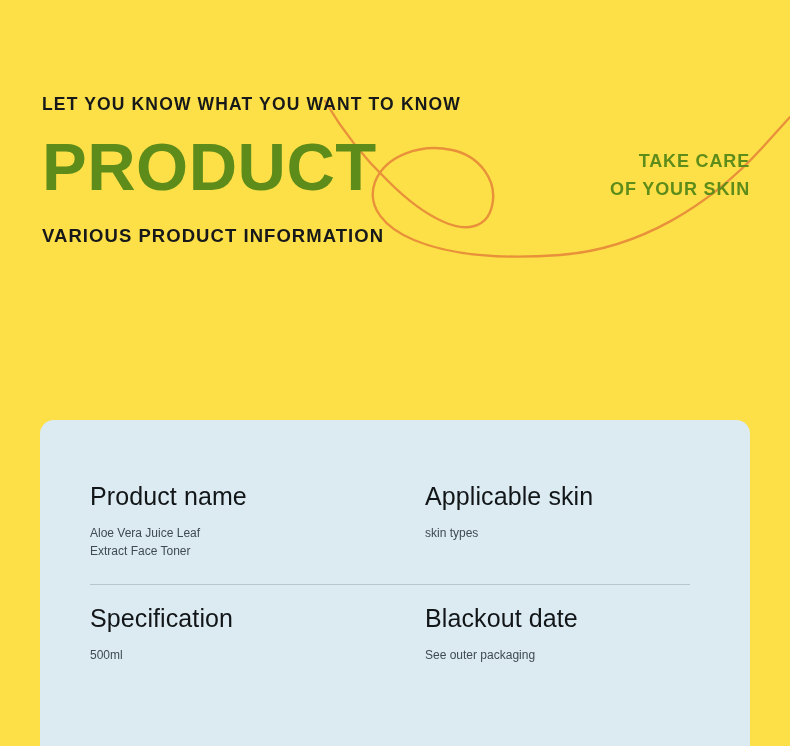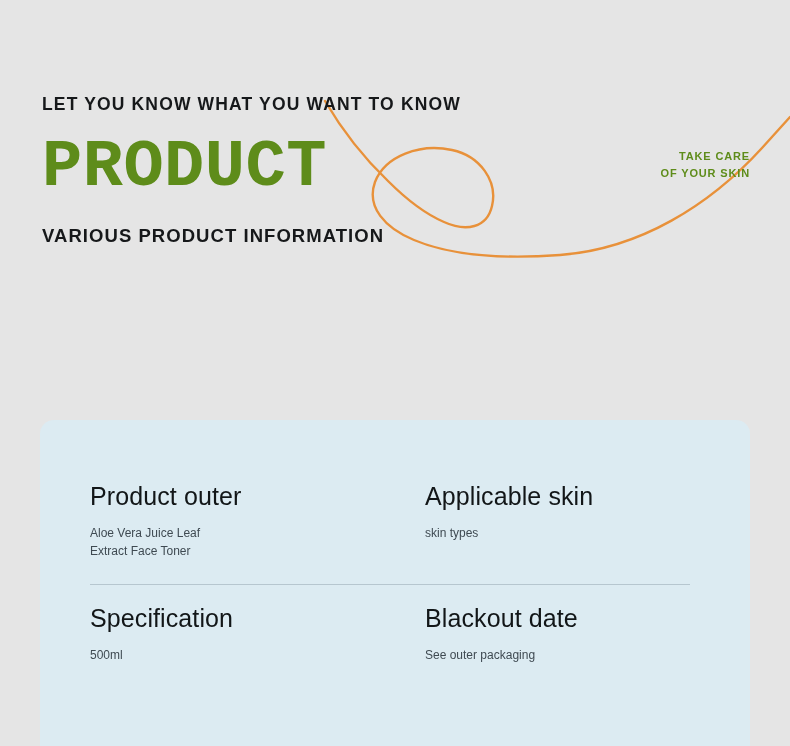--- a/index.html
+++ b/index.html
@@ -14,21 +14,21 @@
     font-family: "Liberation Sans", sans-serif;
     overflow: hidden;
     position: relative;
   }
 
   #banner {
     position: absolute;
     left: 0; top: 0;
     width: 790px;
     height: 746px;
-    background: #e5e5e5;
+    background: #fde047;
   }
 
   
   #squiggle {
     position: absolute;
     left: 0; top: 0;
     width: 790px;
     height: 746px;
     pointer-events: none;
   }
@@ -59,42 +59,42 @@
     letter-spacing: 0.5px;
     line-height: 0.96;
     color: #5e8c1a;
     position: relative;
     z-index: 2;
   }
   .hero-title .line {
     display: block;
     white-space: nowrap;
   }
-  .hero-title-line-1 { margin-top: 21px; font-family: Liberation Mono, monospace; }
+  .hero-title-line-1 { margin-top: 21px; }
   .hero-title-line-2 { margin-top: 2px; }
 
   .subheading {
     margin: 0;
     margin-top: 28px;
     font-size: 18.5px;
     font-weight: bold;
     letter-spacing: 1.05px;
     color: #16181a;
     line-height: 1;
     white-space: nowrap;
   }
 
   
   #tagline {
     position: absolute;
     right: 40px;
     top: 148px;
     text-align: right;
     color: #5e8c1a;
-    font-size: 11px;
+    font-size: 18px;
     font-weight: bold;
     letter-spacing: 0.85px;
     line-height: 1.55;
     z-index: 3;
   }
   #tagline span { display: block; white-space: nowrap; }
 
   
   #info-card {
     position: absolute;
@@ -179,21 +179,21 @@
 
   <div id="tagline">
     <span>TAKE CARE</span>
     <span>OF YOUR SKIN</span>
   </div>
 
   <div id="info-card">
 
     <div class="info-row info-row-1">
       <div class="info-cell left">
-        <p class="cell-label">Product outer</p>
+        <p class="cell-label">Product name</p>
         <p class="cell-value">
           <span class="vline">Aloe Vera Juice Leaf</span>
           <span class="vline">Extract Face Toner</span>
         </p>
       </div>
       <div class="info-cell right">
         <p class="cell-label">Applicable skin</p>
         <p class="cell-value">
           <span class="vline">skin types</span>
         </p>

